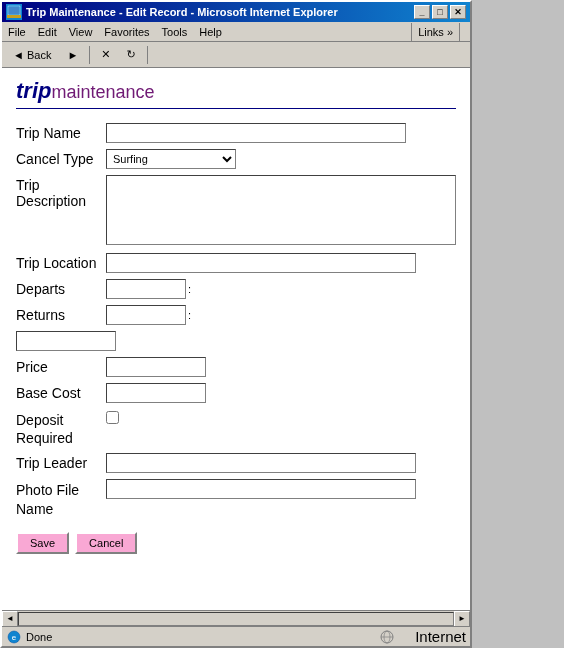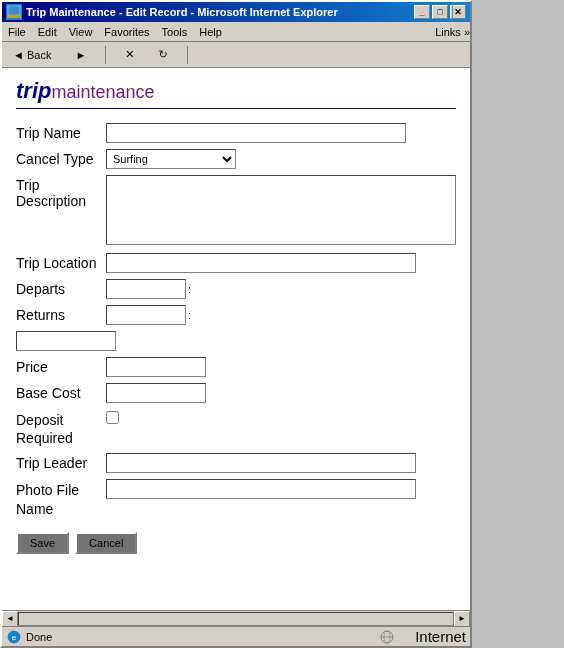--- a/index.html
+++ b/index.html
@@ -92,21 +92,21 @@
     }
 
     .toolbar {
       background: #d4d0c8;
       display: flex;
       align-items: center;
       padding: 2px 4px;
       border-bottom: 1px solid #808080;
       flex-shrink: 0;
       height: 26px;
-      gap: 10px;
+      gap: 2px;
     }
 
     .toolbar-separator {
       width: 1px;
       height: 18px;
       background: #808080;
       margin: 0 2px;
     }
 
     .toolbar-btn {
@@ -267,21 +267,21 @@
     
     .button-row {
       display: flex;
       gap: 6px;
       margin-top: 14px;
     }
 
     .form-btn {
       padding: 3px 12px;
       font-size: 11px;
-      background: #737373;
+      background: #f9a8d4;
       border: 2px solid #ffffff;
       border-right-color: #808080;
       border-bottom-color: #808080;
       cursor: pointer;
       min-width: 50px;
       text-align: right;
     }
 
     
     .status-bar {
@@ -383,21 +383,21 @@
     </div>
   </div>
 
   <div class="menu-bar">
     <div class="menu-item">File</div>
     <div class="menu-item">Edit</div>
     <div class="menu-item">View</div>
     <div class="menu-item">Favorites</div>
     <div class="menu-item">Tools</div>
     <div class="menu-item">Help</div>
-    <div style="margin-left:auto; display:flex; align-items:center; gap:4px; padding-right:0;flex-direction:column;">
+    <div style="margin-left:auto; display:flex; align-items:center; gap:4px; padding-right:8px;">
       <div class="toolbar-separator"></div>
       <span style="font-size:11px; cursor:pointer;">Links »</span>
       <div class="toolbar-separator"></div>
     </div>
   </div>
 
   <div class="toolbar">
     <button class="toolbar-btn">
       <span>◄ Back</span>
     </button>

